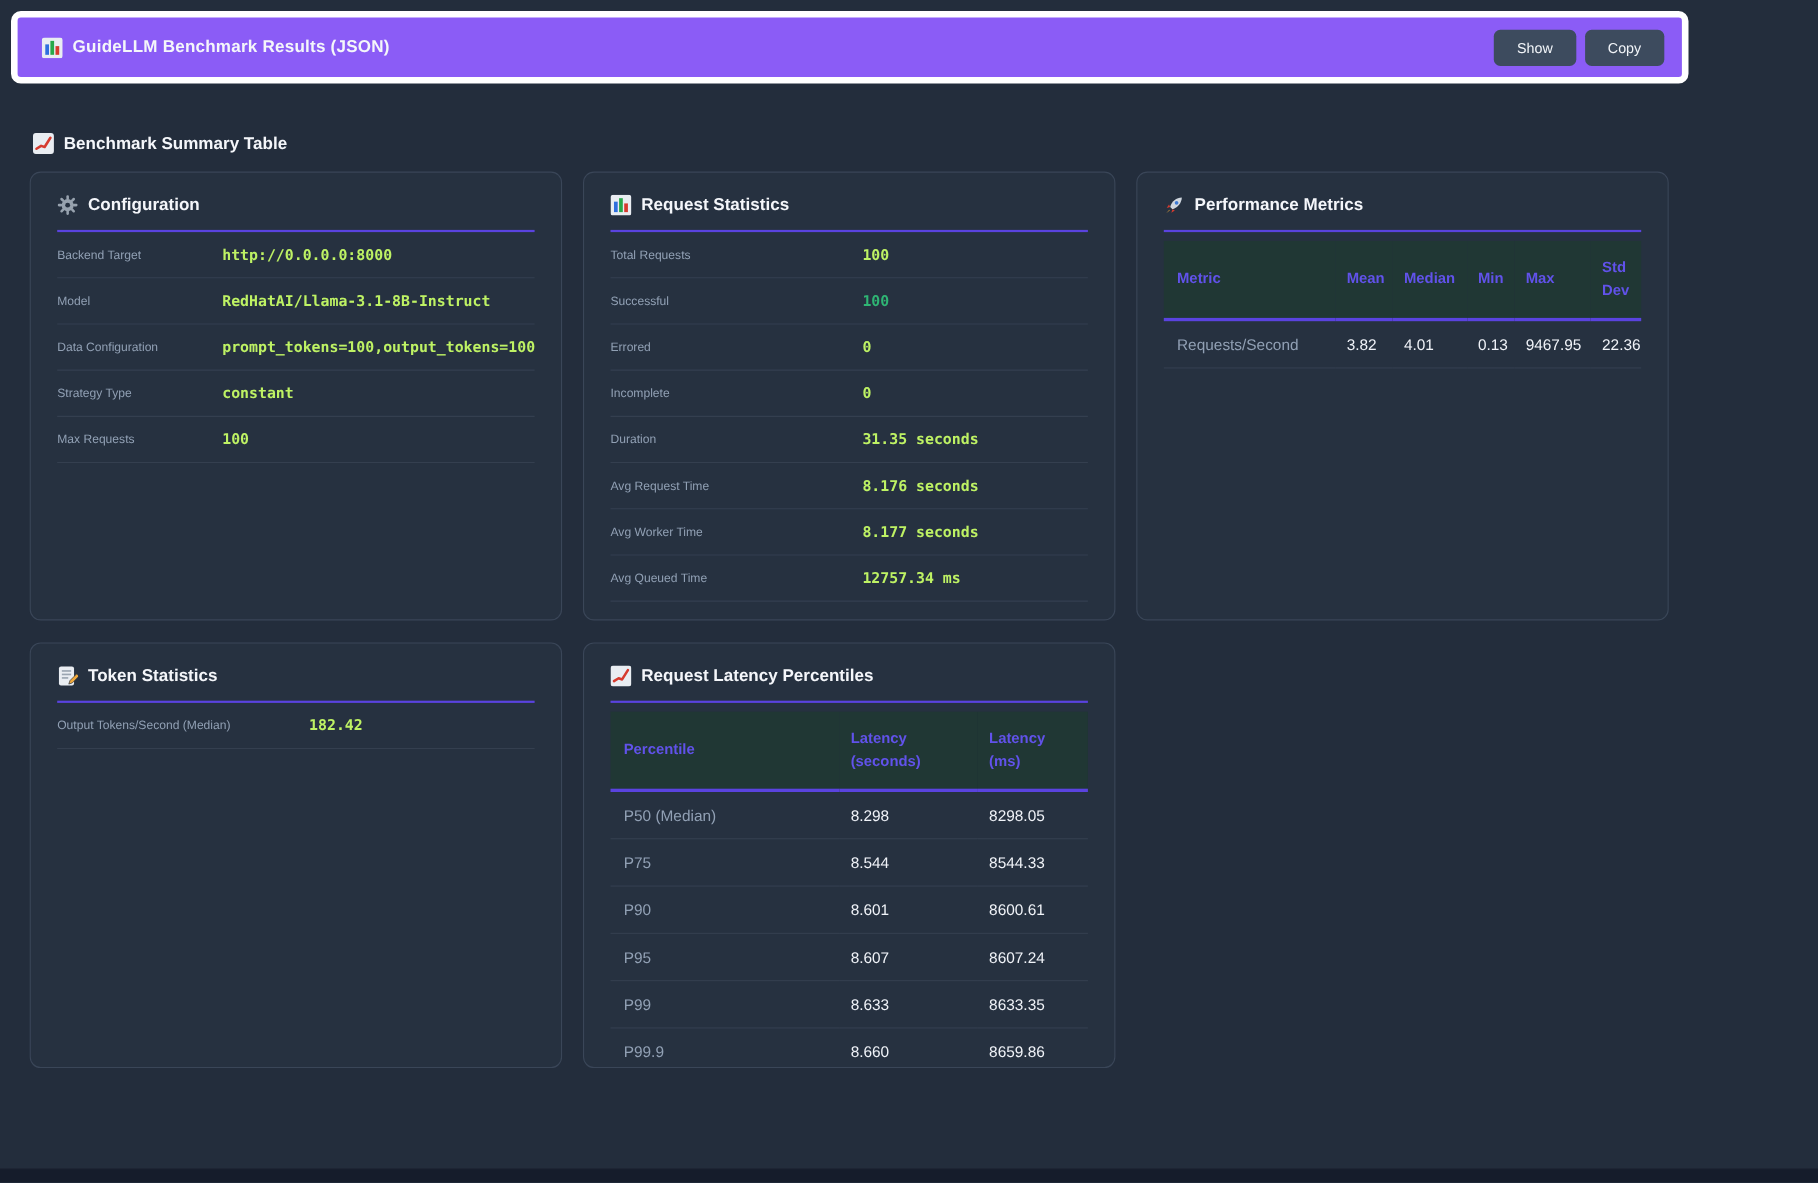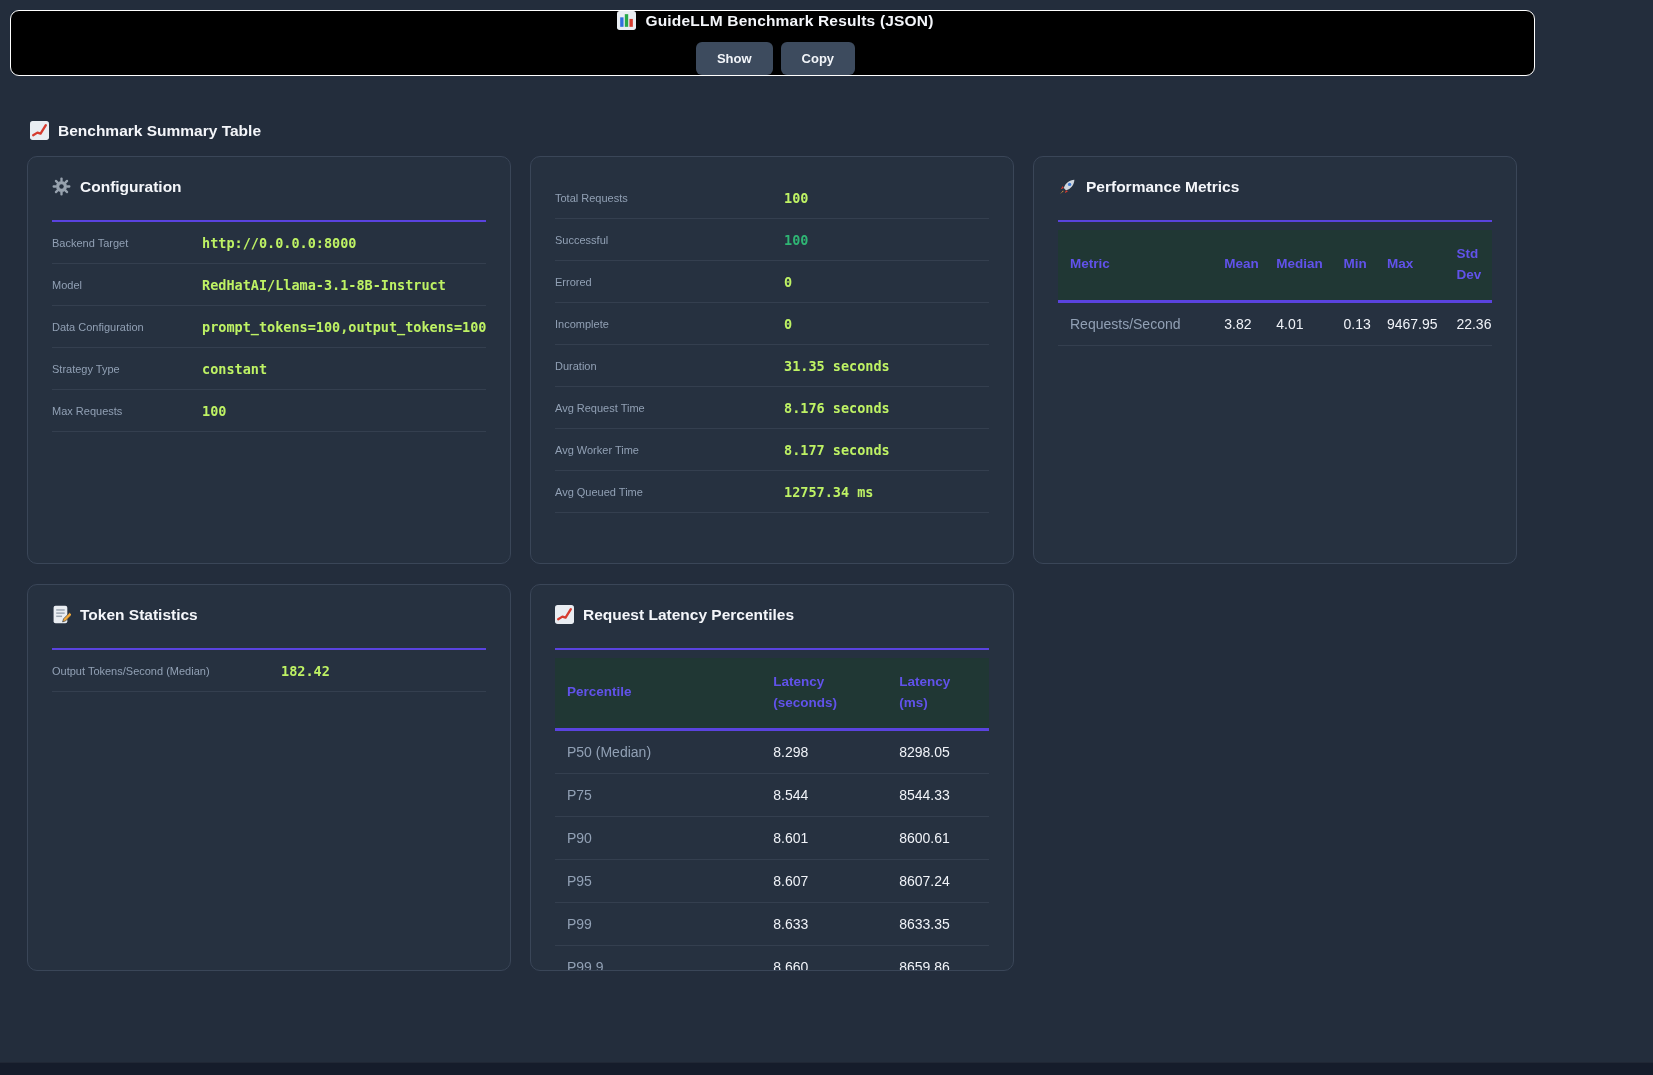--- a/index.html
+++ b/index.html
@@ -10,40 +10,39 @@
     color:#eef2f7;
     position:relative;
     overflow:hidden;
   }
   .wrapper { width:1525px; margin-left:10px; }
 
   
   .topbar {
     margin-top:10px;
     height:66px;
-    background:#000000;
-    border:1px solid #ffffff;
+    background:#8b5cf6;
+    border:6px solid #ffffff;
     border-radius:9px;
     display:flex;
     align-items:center;
     justify-content:space-between;
     padding:0 16px 0 22px;
-    flex-direction:column;
   }
   .title-wrap { display:flex; align-items:center; gap:9px; }
   .topbar h1 { font-size:15.5px; font-weight:bold; color:#f4f6fa; letter-spacing:.2px; }
   .btns { display:flex; gap:8px; }
   .btn {
     background:#3d4b5e;
     color:#f2f5f9;
     border:none;
     border-radius:6px;
     font-family:"Liberation Sans", sans-serif;
     font-size:13px;
-    font-weight:bold;
+    font-weight:normal;
     padding:9px 21px;
     cursor:pointer;
     text-align:center;
   }
 
   
   .section-head { display:flex; align-items:flex-end; gap:9px; margin:45px 0 16px 20px; }
   .section-head h2 { font-size:15.5px; font-weight:bold; color:#f4f6fa; }
 
   
@@ -57,21 +56,21 @@
   }
   .card {
     background:#263140;
     border:1px solid #3a4658;
     border-radius:10px;
     padding:20px 24px 16px 24px;
     overflow:hidden;
   }
   .card-head {
     display:flex; align-items:center; gap:9px;
-    padding-bottom:24px;
+    padding-bottom:13px;
     border-bottom:2px solid #5a43df;
   }
   .card-head h3 { font-size:15.5px; font-weight:bold; color:#f4f6fa; }
 
   
   .kv { }
   .kv-row {
     display:flex; align-items:center;
     min-height:42px;
     border-bottom:1px solid rgba(148,163,184,.13);
@@ -216,20 +215,28 @@
             <span class="v">constant</span>
           </div>
           <div class="kv-row">
             <span class="k">Max Requests</span>
             <span class="v">100</span>
           </div>
         </div>
     </section>
 
     <section class="card">
+      <div class="card-head">
+        <span class="icon">
+          <svg viewBox="0 0 18 18">
+              <use href="#svg-bar-chart"></use>
+            </svg>
+        </span>
+        <h3>Request Statistics</h3>
+      </div>
       <div class="kv kv-wide" id="kv-request">
           <div class="kv-row">
             <span class="k">Total Requests</span>
             <span class="v">100</span>
           </div>
           <div class="kv-row">
             <span class="k">Successful</span>
             <span class="v green">100</span>
           </div>
           <div class="kv-row">

